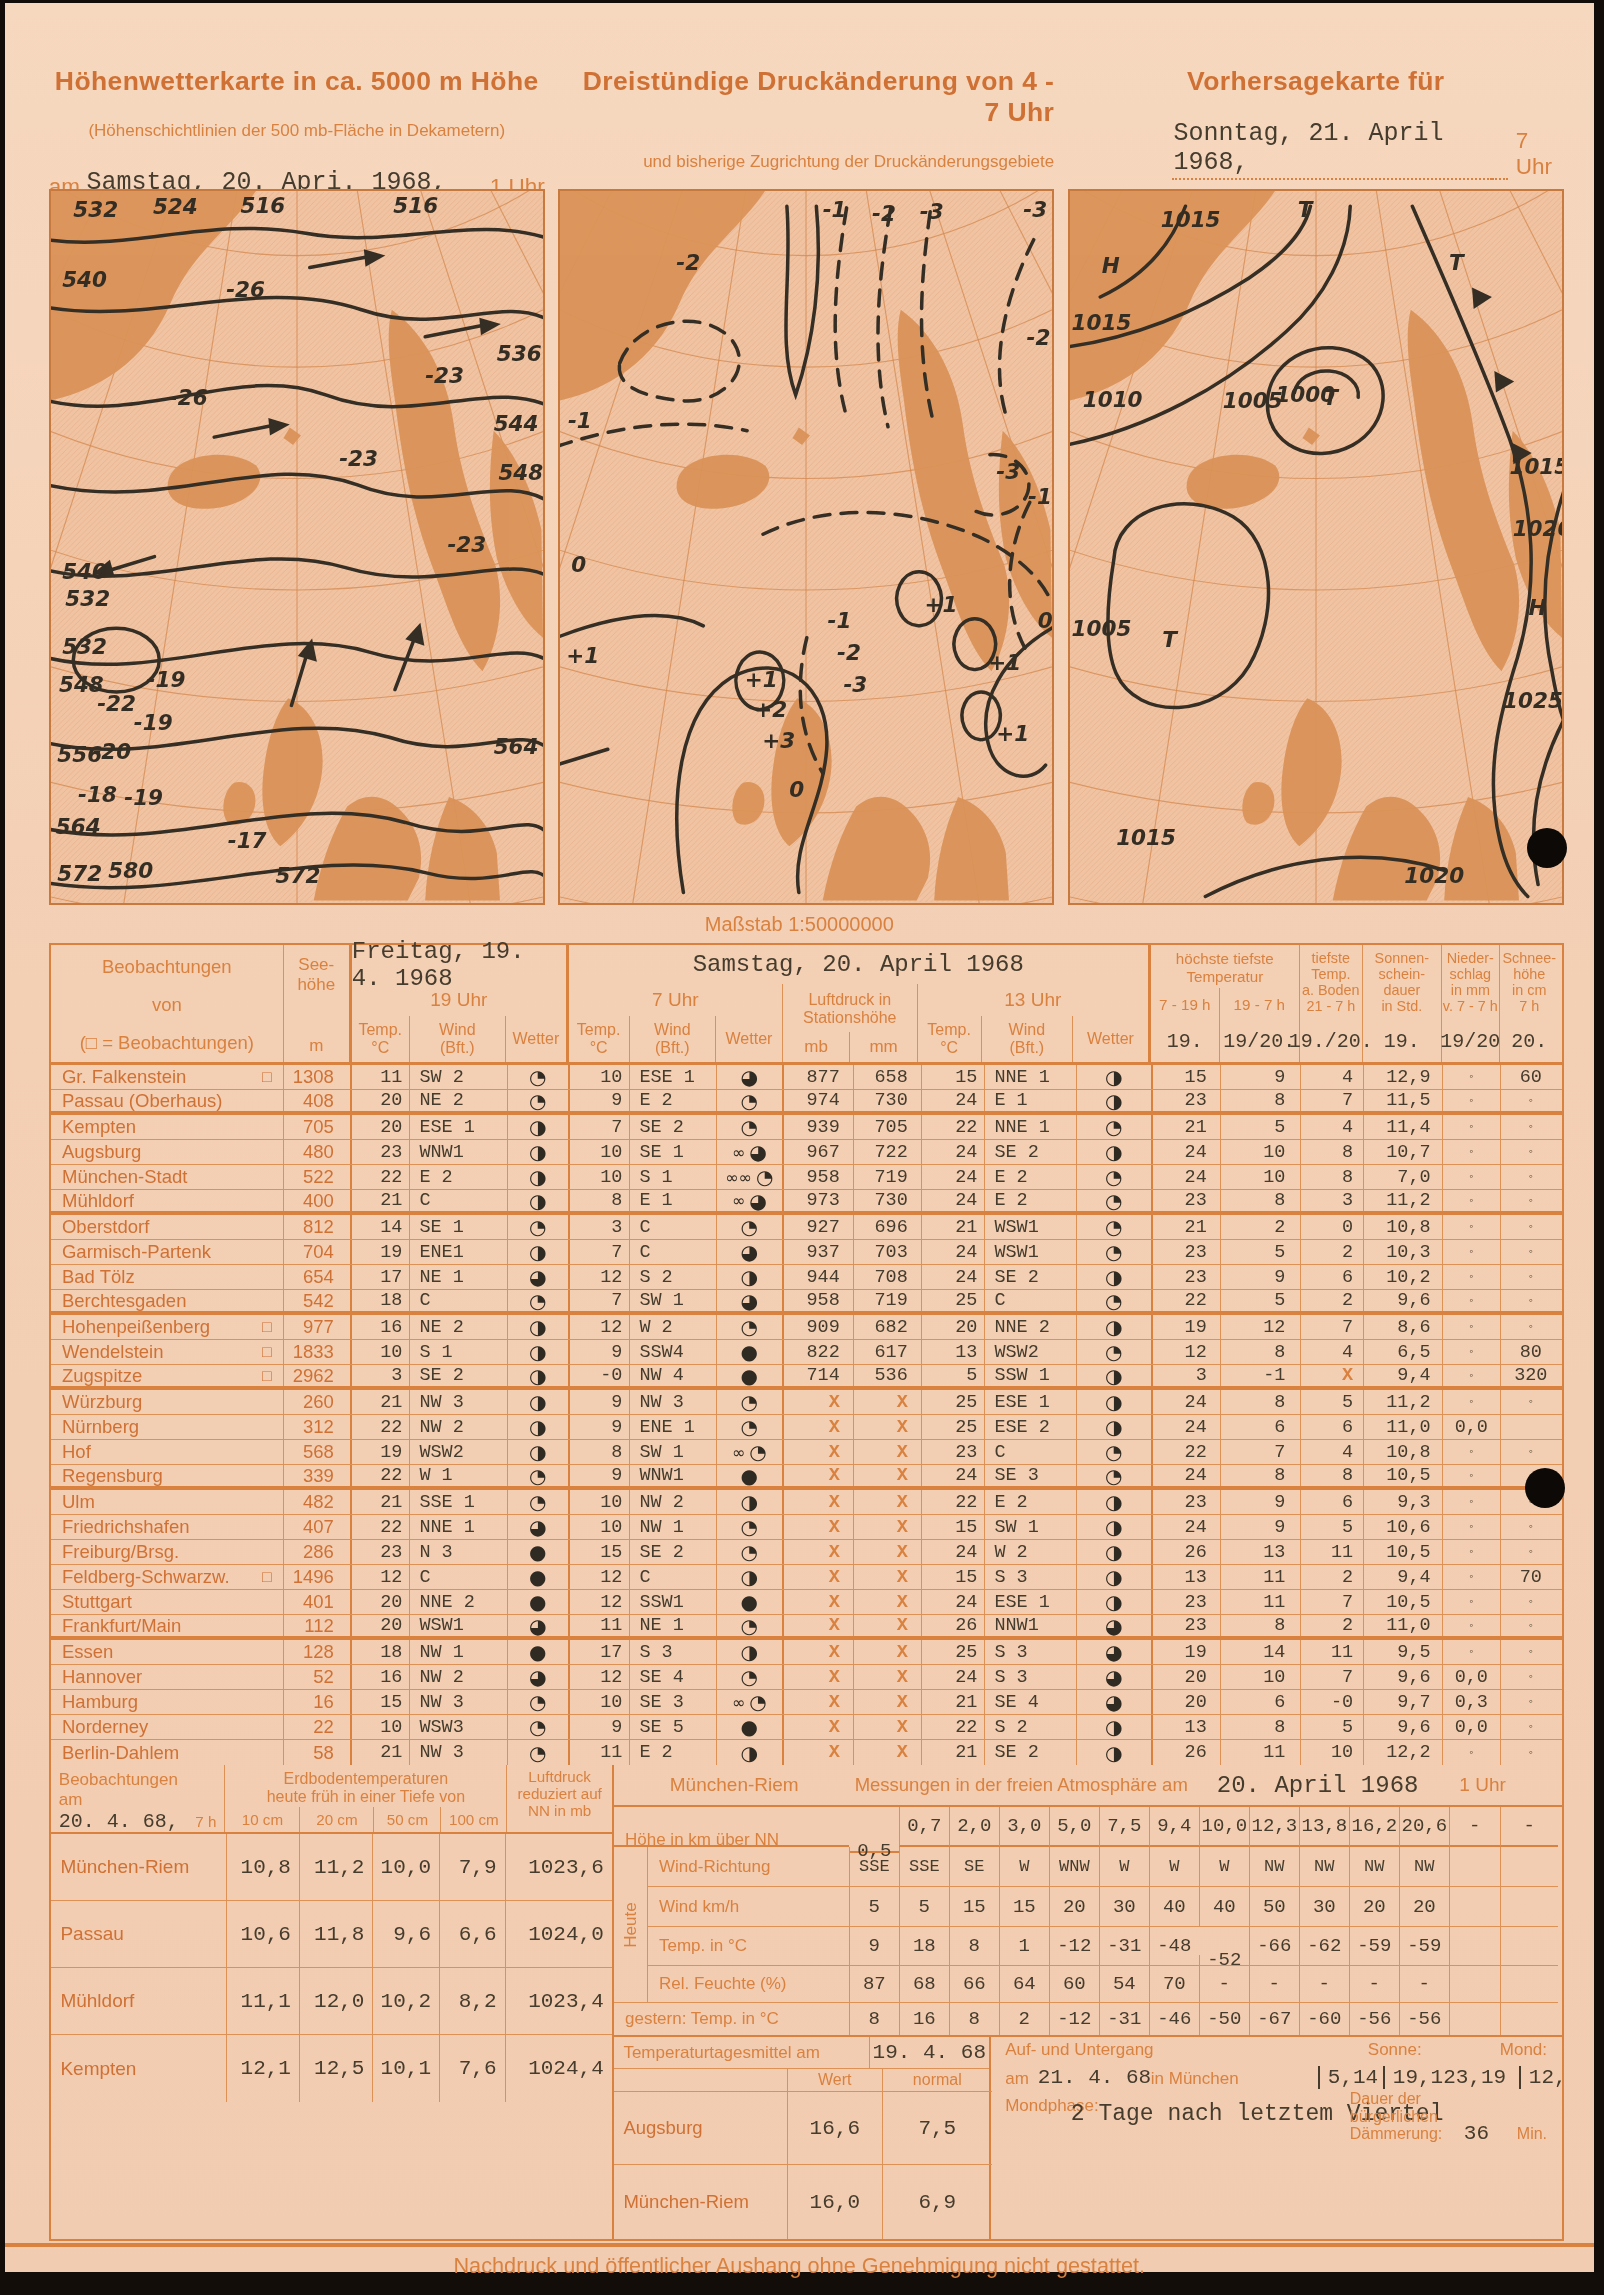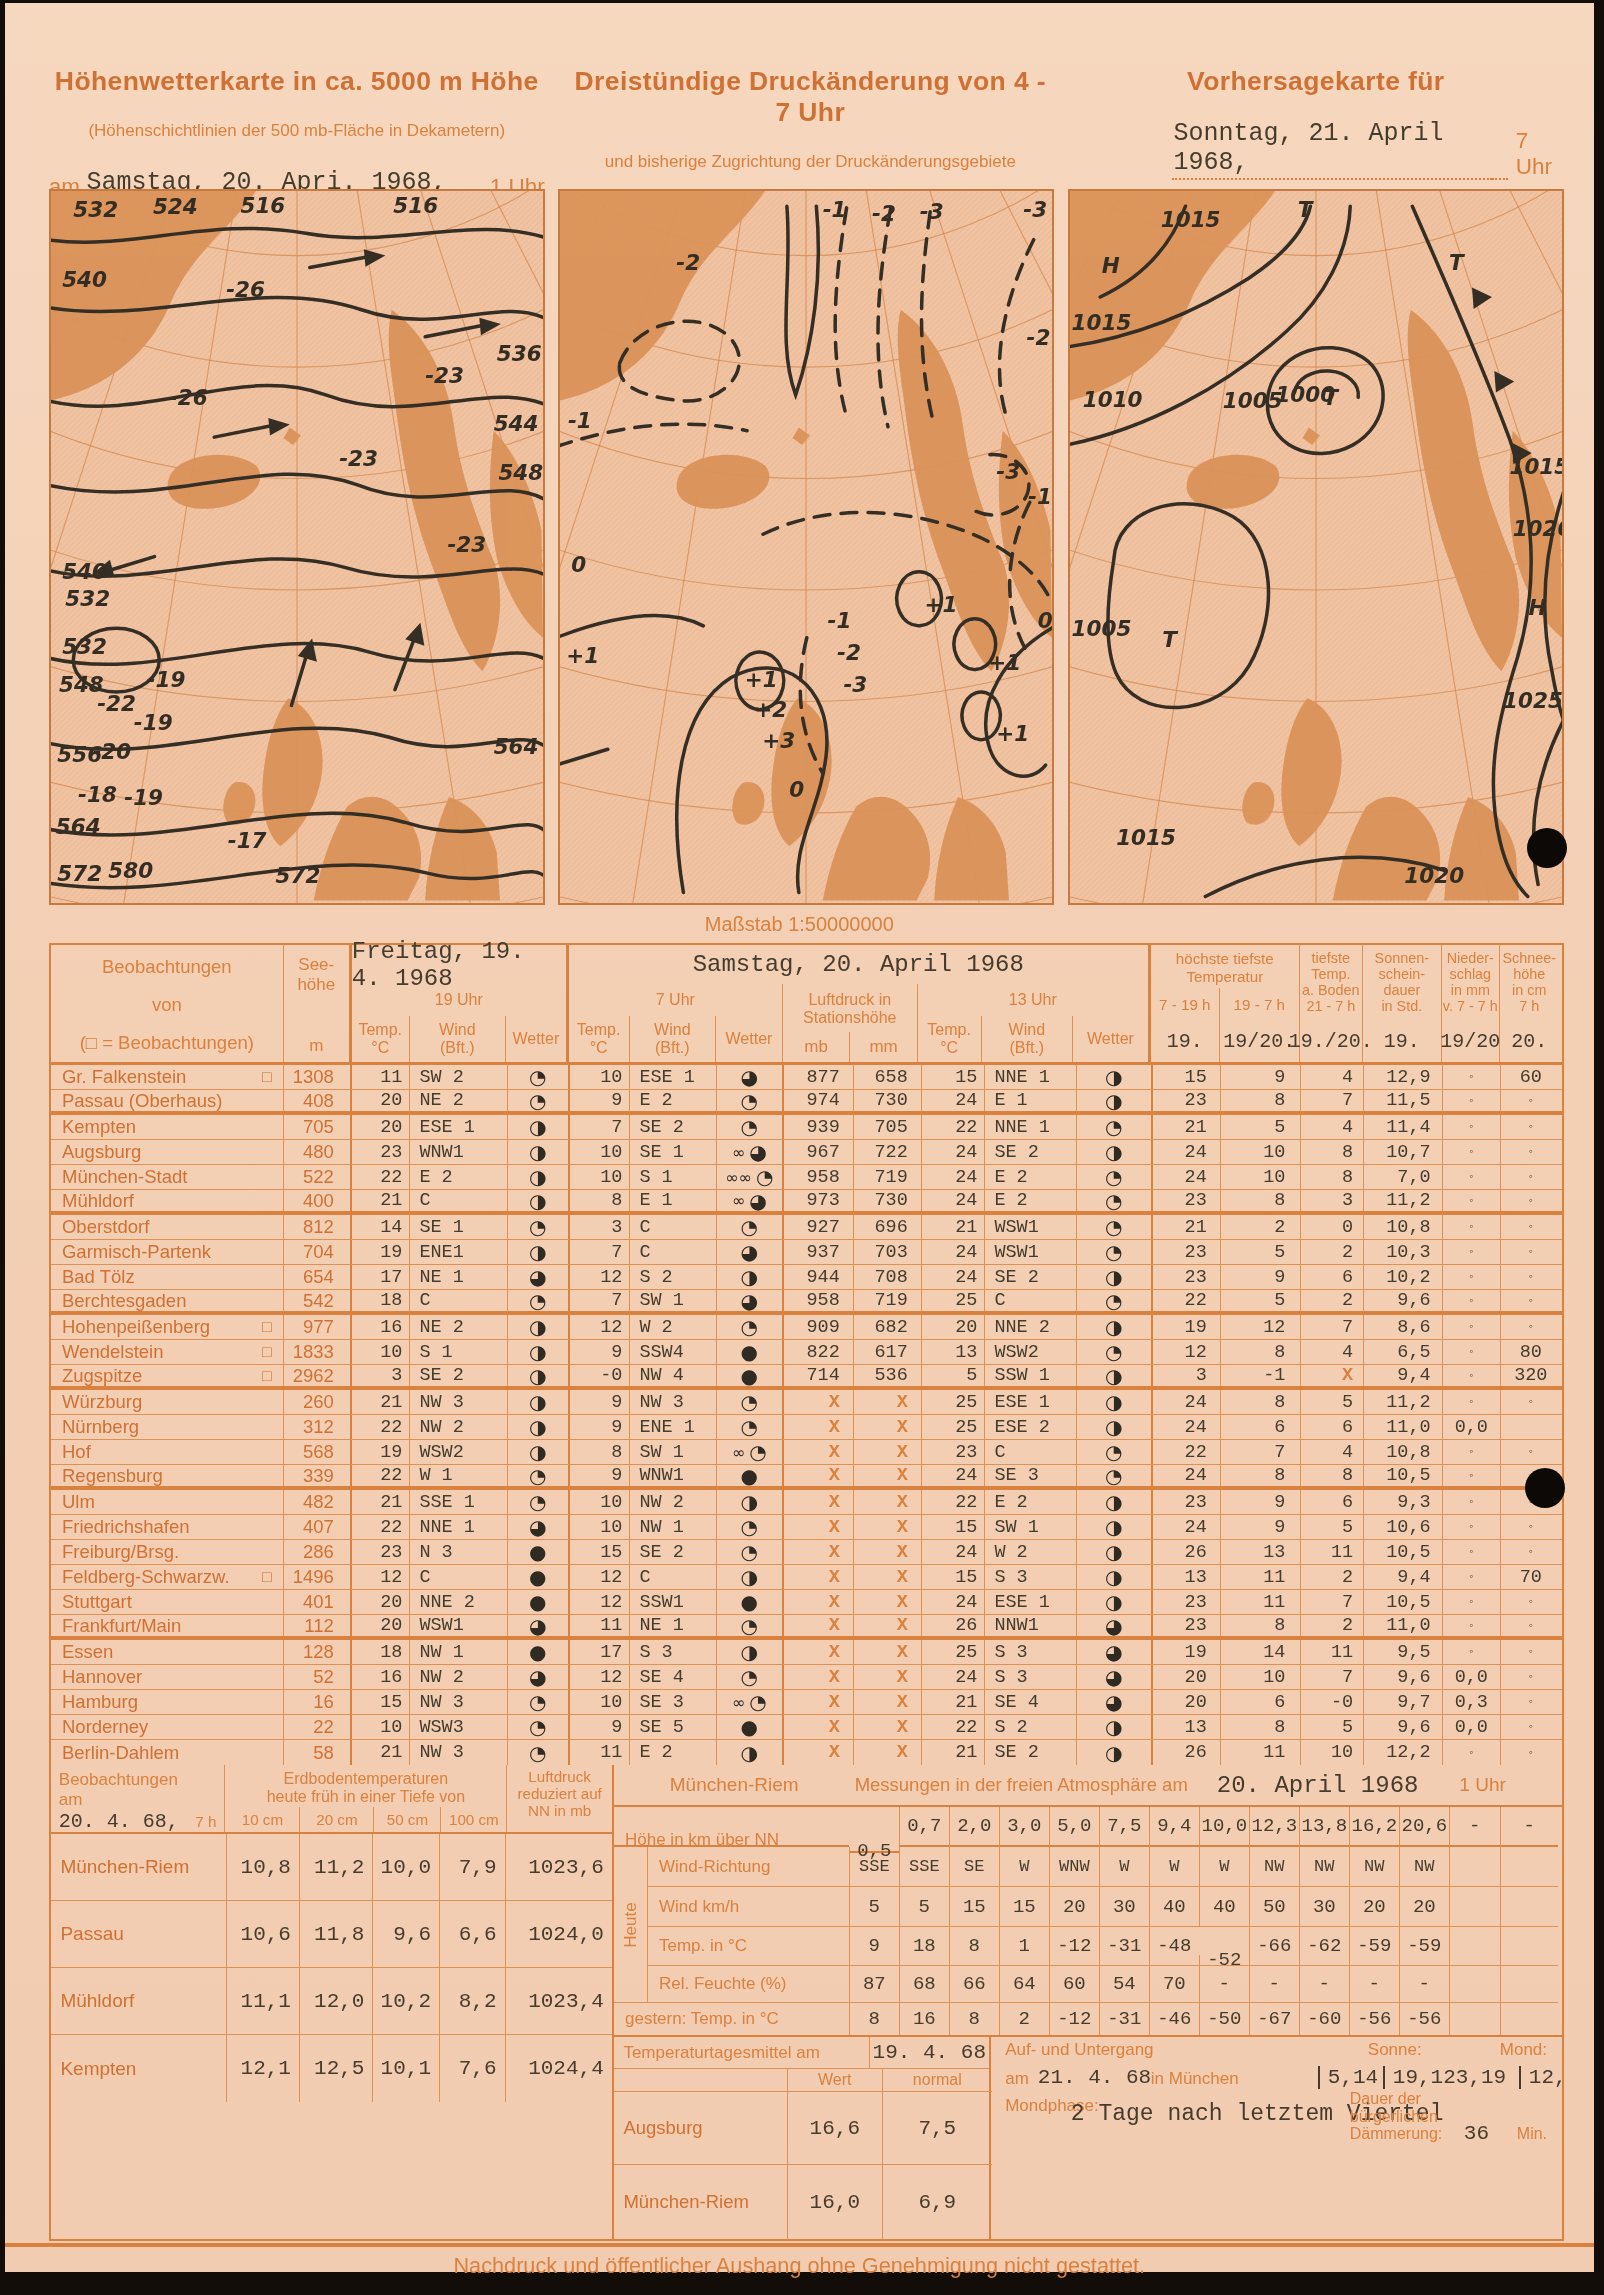--- a/index.html
+++ b/index.html
@@ -14,21 +14,21 @@
   .header{position:absolute;top:63px;left:44px;width:1515px;display:flex}
   .hcol{width:496px;margin-right:13.6px;display:flex;flex-direction:column}
   .hcol:last-child{margin-right:0}
   .htitle{font-size:26.5px;font-weight:bold;color:var(--ord);letter-spacing:0.4px}
   .hsub{font-size:17px;color:var(--or);margin-top:24px}
   .hdate{display:flex;align-items:flex-end;margin-top:24px;height:35px}
   .hdate .am{font-size:22.5px;color:var(--or);margin-right:4.8px}
   .hdate .tw{font-size:25px;border-bottom:2px dotted var(--or);padding:0 4.8px 1.6px 1.6px}
   .hdate .dots{flex:1;border-bottom:2px dotted var(--or);height:100%;min-width:16px}
   .hdate .uhr{font-size:22.5px;color:var(--or);margin-left:8px}
-  .tc{text-align:center}.tl{text-align:center;padding-left:8px}
+  .tc{text-align:center}.tl{text-align:right;padding-left:8px}
   
   .maps{position:absolute;top:186px;left:44px;display:flex;gap:13.6px}
   .map{width:496px;height:716px;border:2.4px solid #c87a3e;position:relative;background:#efc2a2;overflow:hidden}
   .map svg{display:block;width:100%;height:100%}
   .grat line,.grat circle{stroke:#d28549;stroke-width:1.4;fill:none;opacity:.7}
   .iso path{stroke:#352e24;stroke-width:4.4;fill:none;stroke-linecap:round}
   .iso path.fill{fill:#352e24;stroke:none}
   .iso.dash path{stroke-dasharray:20 14}
   .mlabels text{fill:#342d23;font-size:27px;font-weight:bold;font-family:"DejaVu Sans",sans-serif;font-style:italic}
   .scale{position:absolute;top:910px;left:0;width:100%;text-align:center;
@@ -39,21 +39,21 @@
   .thead{display:flex;height:120px;border-bottom:3.2px solid var(--or)}
   .h-station{width:233px;border-right:1.6px solid var(--ln);display:flex;flex-direction:column;
     justify-content:space-between;padding:11.2px 4.8px 8px 4.8px;color:var(--or);font-size:18.5px;text-align:center}
   .h-see{width:68px;border-right:3.2px solid var(--or);color:var(--or);text-align:center;
     font-size:17px;padding-top:9.6px;display:flex;flex-direction:column}
   .h-see .m{margin-top:auto;margin-bottom:6.4px}
   .h-mid{display:flex}
   .m-fr{width:217px;border-right:3.2px solid var(--or);display:flex;flex-direction:column}
   .m-sa{width:582px;border-right:3.2px solid var(--or);display:flex;flex-direction:column}
   .hd-date{height:39px;display:flex;align-items:center;justify-content:center;font-size:24px}
-  .hd-time{height:32px;display:flex;align-items:center;justify-content:center;color:var(--or);font-size:16px}
+  .hd-time{height:32px;display:flex;align-items:center;justify-content:center;color:var(--or);font-size:19px}
   .subs{display:flex;flex:1}
   .sc{border-left:1.3px solid var(--ln);display:flex;flex-direction:column;align-items:center;
     justify-content:center;color:var(--or);font-size:16px;line-height:17.7px}
   .sc:first-child{border-left:none}
   .sa-low{display:flex;flex:1}
   .sa7{width:213px;display:flex;flex-direction:column}
   .ld{width:138px;border-left:1.3px solid var(--ln);display:flex;flex-direction:column}
   .ld .tt{flex:1;color:var(--or);font-size:16px;text-align:center;padding-top:6.4px;line-height:18.5px}
   .mbmm{display:flex;height:30.5px}
   .mbmm div{flex:1;display:flex;align-items:center;justify-content:center;color:var(--or);font-size:17px}

